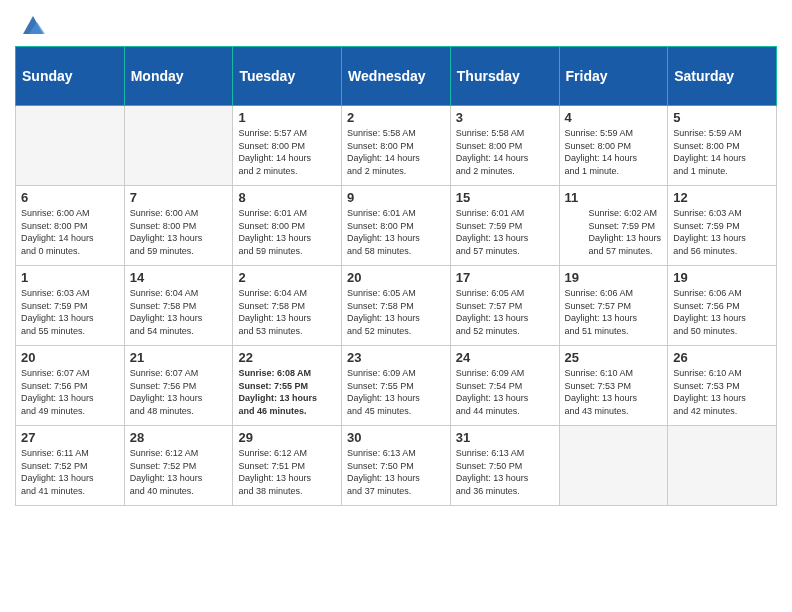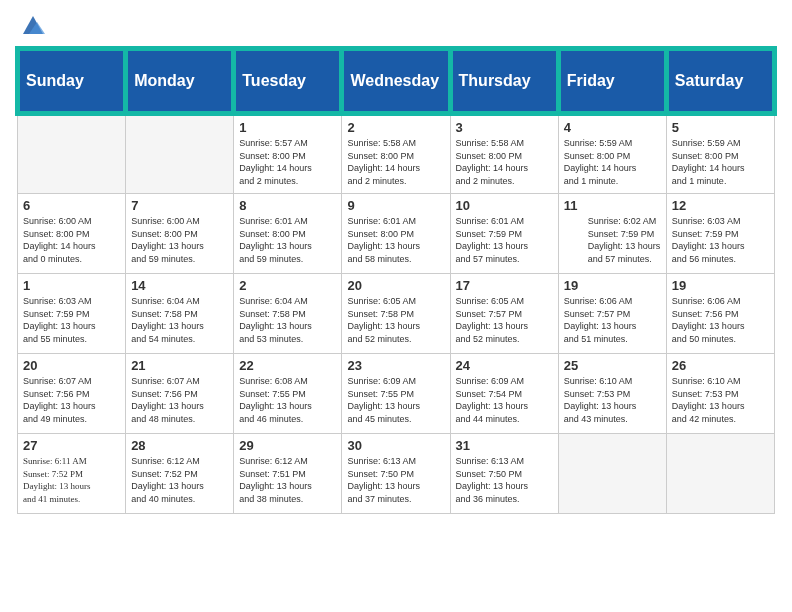--- a/index.html
+++ b/index.html
@@ -62,23 +62,23 @@
     .calendar {
       width: 100%;
       border-collapse: collapse;
       table-layout: fixed;
     }
     .calendar th {
       background: #1a5ba8;
       color: #fff;
       text-align: left;
       padding: 21px 6px;
-      font-size: 16px;
-      font-weight: bold;
-      border: 5px solid #14b8a6;
+      font-size: 14px;
+      font-weight: bold;
+      border: 1px solid #14b8a6;
     }
     .calendar td {
       border: 1px solid #ccc;
       vertical-align: top;
       padding: 4px 5px;
       font-size: 9.5px;
       color: #333;
       height: 80px;
       background: #fff;
     }
@@ -197,21 +197,21 @@
 and 59 minutes.</div>
           </td>
           <td>
             <span class="day-number">9</span>
             <div class="day-info" style="white-space: pre-line;">Sunrise: 6:01 AM
 Sunset: 8:00 PM
 Daylight: 13 hours
 and 58 minutes.</div>
           </td>
           <td>
-            <span class="day-number">10</span>
+            <span class="day-number">15</span>
             <div class="day-info" style="white-space: pre-line;">Sunrise: 6:01 AM
 Sunset: 7:59 PM
 Daylight: 13 hours
 and 57 minutes.</div>
           </td>
           <td>
             <span class="day-number">11</span>
             <div class="day-info" style="white-space: pre-line; margin-left: 24px;">Sunrise: 6:02 AM
 Sunset: 7:59 PM
 Daylight: 13 hours
@@ -286,21 +286,21 @@
           </td>
           <td>
             <span class="day-number">21</span>
             <div class="day-info" style="white-space: pre-line;">Sunrise: 6:07 AM
 Sunset: 7:56 PM
 Daylight: 13 hours
 and 48 minutes.</div>
           </td>
           <td>
             <span class="day-number">22</span>
-            <div class="day-info" style="white-space: pre-line;">Sunrise: 6:08 AM
+            <div class="day-info" style="white-space: pre-line; font-weight: bold;">Sunrise: 6:08 AM
 Sunset: 7:55 PM
 Daylight: 13 hours
 and 46 minutes.</div>
           </td>
           <td>
             <span class="day-number">23</span>
             <div class="day-info" style="white-space: pre-line;">Sunrise: 6:09 AM
 Sunset: 7:55 PM
 Daylight: 13 hours
 and 45 minutes.</div>
@@ -323,21 +323,21 @@
             <span class="day-number">26</span>
             <div class="day-info" style="white-space: pre-line;">Sunrise: 6:10 AM
 Sunset: 7:53 PM
 Daylight: 13 hours
 and 42 minutes.</div>
           </td>
         </tr>
         <tr class="week-row">
           <td>
             <span class="day-number">27</span>
-            <div class="day-info" style="white-space: pre-line; font-family: Liberation Serif, serif;">Sunrise: 6:11 AM
+            <div class="day-info" style="white-space: pre-line;">Sunrise: 6:11 AM
 Sunset: 7:52 PM
 Daylight: 13 hours
 and 41 minutes.</div>
           </td>
           <td>
             <span class="day-number">28</span>
             <div class="day-info" style="white-space: pre-line;">Sunrise: 6:12 AM
 Sunset: 7:52 PM
 Daylight: 13 hours
 and 40 minutes.</div>

